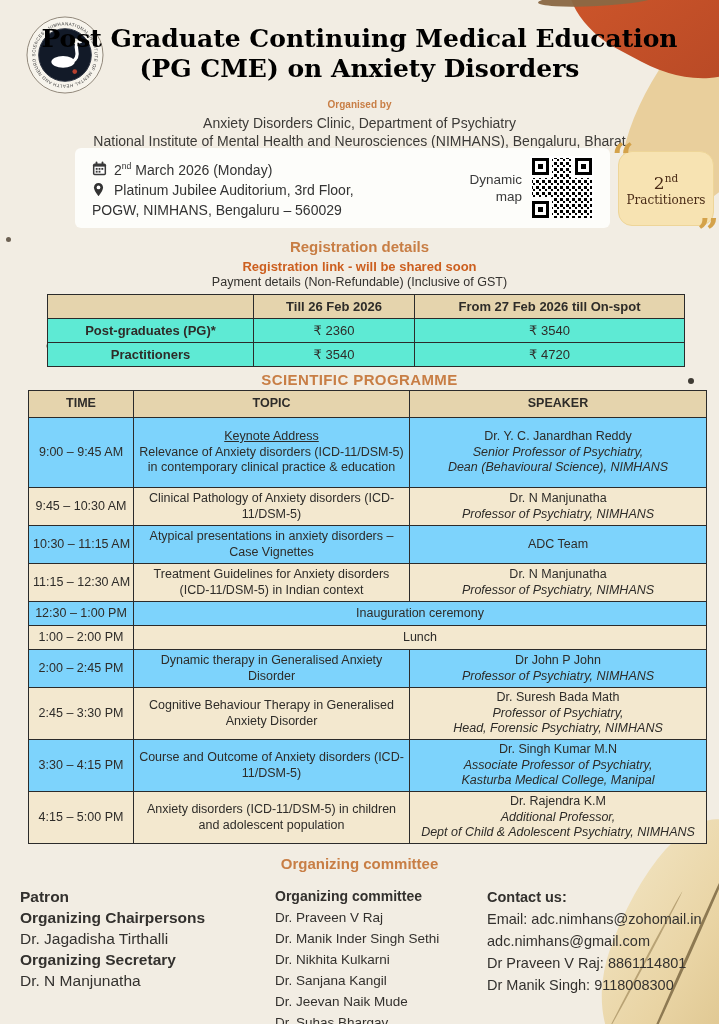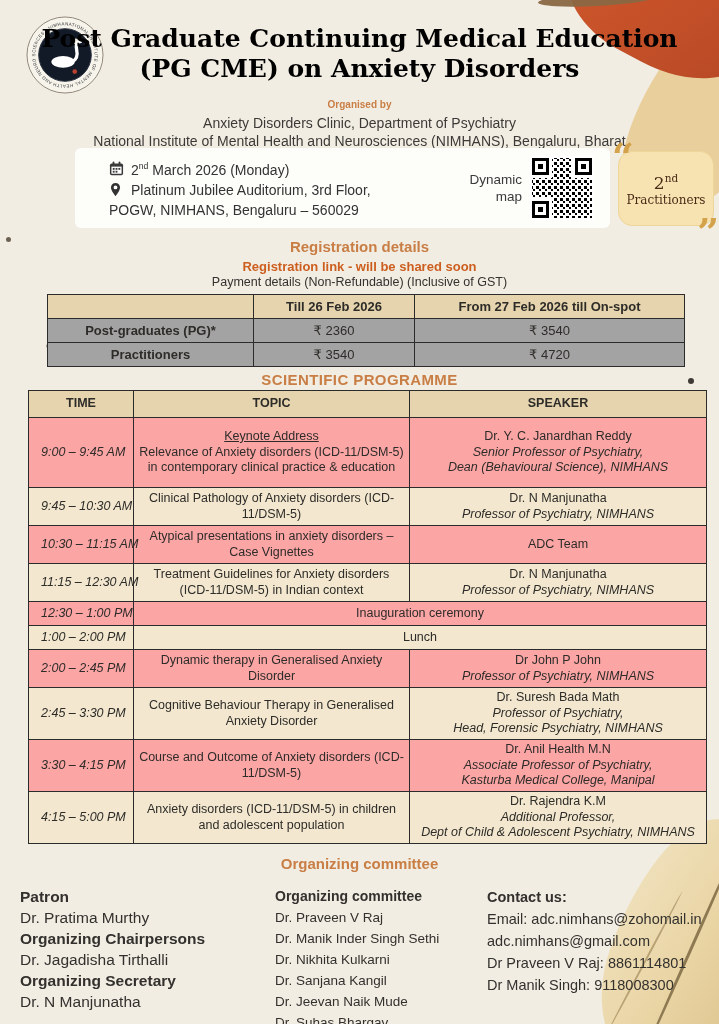--- a/index.html
+++ b/index.html
@@ -33,21 +33,21 @@
   .title-block{position:absolute;left:0;top:24px;width:100%;text-align:center;}
   .title{font-family:"DejaVu Serif","Liberation Serif",serif;font-weight:600;
     font-size:25px;line-height:30px;color:#000000;}
   .organised-by{margin-top:15px;font-size:10px;font-weight:bold;color:#c87e45;}
   .org-line{font-size:14px;line-height:18px;color:#3c3a37;}
   .org-line.first{margin-top:4px;}
   
   .event-box{position:absolute;left:75px;top:148px;width:535px;height:80px;
     background:#fdfdfa;border-radius:6px;display:flex;align-items:center;}
   .event-info{flex:1;padding-left:17px;font-size:14px;line-height:20px;color:#333;}
-  .ev-row{display:flex;align-items:center;gap:7px;margin-left:17px;}
+  .ev-row{display:flex;align-items:center;gap:7px;}
   .ev-icon{flex:0 0 15px;display:flex;}
   .map-label{font-size:13.5px;line-height:17px;color:#3a3a3a;text-align:right;margin-right:8px;}
   .qr{margin-right:16px;flex:0 0 64px;}
   sup{font-size:.62em;}
   
   .badge{position:absolute;left:618px;top:151px;width:94px;height:73px;
     background:#f7e3b2;border:1px solid #eed598;border-radius:14px;
     font-family:"DejaVu Serif","Liberation Serif",serif;color:#4a2c17;
     display:flex;flex-direction:column;align-items:center;justify-content:center;}
   .badge-num{font-size:17px;line-height:18px;}
@@ -58,31 +58,31 @@
   .quote-close{right:-6px;bottom:-17px;}
   
   .centered{position:absolute;left:0;width:100%;text-align:center;}
   .reg-heading{top:238px;font-size:15px;font-weight:bold;color:#c87e45;}
   .reg-link{top:259px;font-size:13px;font-weight:bold;color:#cc5f1f;}
   .reg-payment{top:275px;font-size:12.5px;color:#33312e;}
   table{border-collapse:collapse;table-layout:fixed;}
   td,th{border:1.5px solid #2b2b2b;text-align:center;vertical-align:middle;}
   .reg-table{position:absolute;left:47px;top:294px;width:628px;font-size:13px;}
   .reg-table th{background:#e5d4ad;height:21px;font-weight:bold;}
-  .reg-table td{height:21px;background:#a3a3a3;}
+  .reg-table td{height:21px;background:#5eead4;}
   .reg-table td.lbl{font-weight:bold;}
   .c1{width:203px;} .c2{width:158px;margin-top:36px;} .c3{width:267px;}
   
   .prog-heading{top:371px;font-size:15px;font-weight:bold;color:#c87e45;letter-spacing:.4px;}
   .prog-table{position:absolute;left:28px;top:390px;width:669px;font-size:12.5px;line-height:15.5px;}
   .prog-table th{background:#e5d4ad;height:24px;font-weight:bold;font-size:12.5px;}
   .pt1{width:102px;} .pt2{width:273px;} .pt3{width:294px;}
   .prog-table td{padding:1px 3px;}
-  .prog-table td.time{white-space:nowrap;padding:1px 12px;font-style:italic;}
-  .row-light td{background:#fca5a5;}
+  .prog-table td.time{white-space:nowrap;padding:1px 4px;}
+  .row-light td{background:#7dd3fc;}
   .row-tan td{background:#f3e8cf;}
   .topic-heading{text-decoration:underline;}
   .sp-role{font-style:italic;}
   
   .committee-heading{top:855px;font-size:15px;font-weight:bold;color:#c87e45;}
   .fcol{position:absolute;}
   .fcol-left{left:20px;top:886px;width:250px;font-size:15.5px;line-height:21px;color:#33312e;}
   .fcol-left .role{font-weight:bold;}
   .fcol-mid{left:275px;top:886px;width:205px;font-size:13.5px;line-height:21px;color:#33312e;}
   .fcol-mid .fhead{font-weight:bold;font-size:14px;}
@@ -308,21 +308,21 @@
         <div class="sp-role">Head, Forensic Psychiatry, NIMHANS</div>
       </td>
     </tr>
 
     <tr class="row-light" style="height:52px">
       <td class="time">3:30 – 4:15 PM</td>
       <td>
             <div>Course and Outcome of Anxiety disorders (ICD-11/DSM-5)</div>
           </td>
       <td>
-        <div>Dr. Anil Health M.N</div>
+        <div>Dr. Singh Kumar M.N</div>
         <div class="sp-role">Associate Professor of Psychiatry,</div>
         <div class="sp-role">Kasturba Medical College, Manipal</div>
       </td>
     </tr>
 
     <tr class="row-tan" style="height:52px">
       <td class="time">4:15 – 5:00 PM</td>
       <td>
             <div>Anxiety disorders (ICD-11/DSM-5) in children and adolescent population</div>
           </td>
@@ -332,21 +332,20 @@
         <div class="sp-role">Dept of Child &amp; Adolescent Psychiatry, NIMHANS</div>
       </td>
     </tr>
   </tbody>
     </table>
 
   <div class="centered committee-heading">Organizing committee</div>
 
   <div class="fcol fcol-left">
     <div class="role">Patron</div>
-    <div>Dr. Pratima Murthy</div>
     <div class="role">Organizing Chairpersons</div>
     <div>Dr. Jagadisha Tirthalli</div>
     <div class="role">Organizing Secretary</div>
     <div>Dr. N Manjunatha</div>
   </div>
 
   <div class="fcol fcol-mid">
     <div class="fhead">Organizing committee</div>
     <div>Dr. Praveen V Raj</div>
     <div>Dr. Manik Inder Singh Sethi</div>

